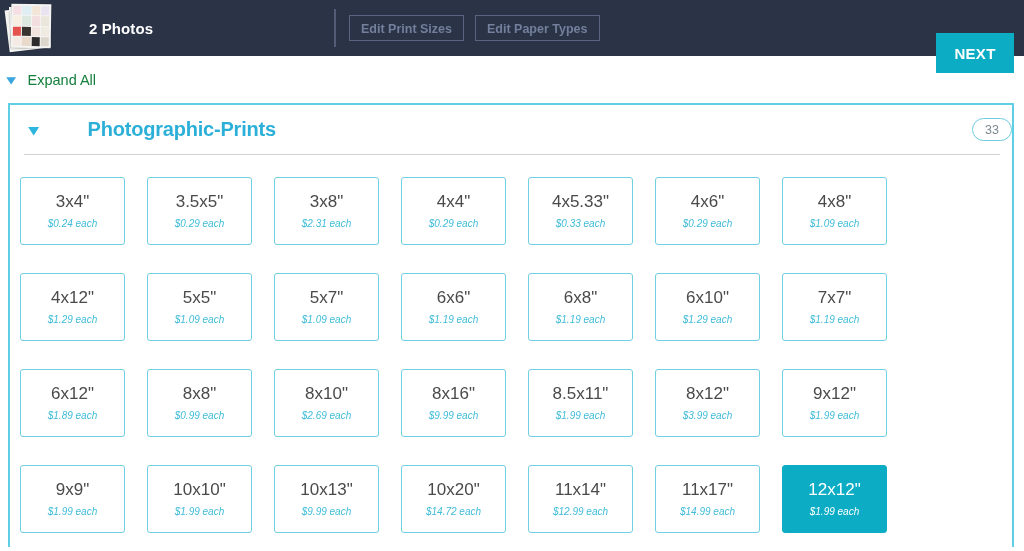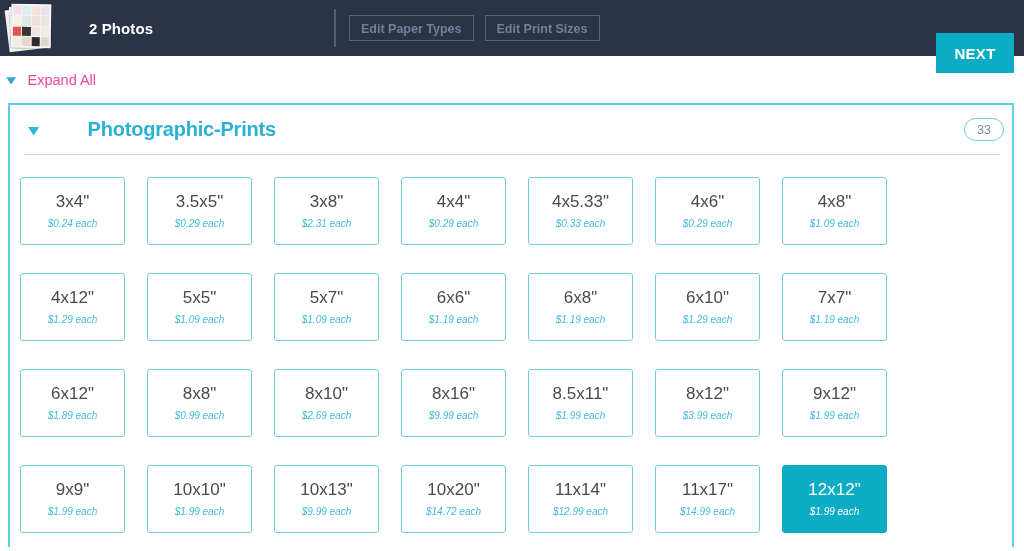--- a/index.html
+++ b/index.html
@@ -134,21 +134,21 @@
   .chev {
     color: #3aa6dd;
     font-size: 13px;
     line-height: 1;
     display: inline-block;
     transform: scaleX(1.35);
     font-weight: bold;
     margin-right: 13px;
   }
   .expand-label {
-    color: #ec4899;
+    color: #15803d;
     font-size: 14.5px;
     cursor: pointer;
   }
 
   
   .panel {
     margin: 0 10px 0 8px;
     border: 2px solid #5ecfe4;
     border-bottom: none;
     height: 444px;
@@ -173,21 +173,21 @@
   }
   .panel-title {
     color: #2cb0d8;
     font-size: 20px;
     font-weight: bold;
     letter-spacing: -.2px;
     padding-left: 36px;
   }
   .count-badge {
     position: absolute;
-    right: 8px;
+    right: 0;
     top: 13px;
     min-width: 40px;
     height: 23px;
     border: 1px solid #6ecbe0;
     border-radius: 12px;
     color: #7b8a92;
     font-size: 12.5px;
     display: flex;
     align-items: center;
     justify-content: center;
@@ -268,22 +268,22 @@
             <div class="mini-cell" style="background: rgb(221, 214, 204);"></div>
           </div>
       </div>
     </div>
   </div>
 
   <div class="photos-count">2 Photos</div>
 
   <div class="header-center">
     <div class="vdivider"></div>
+    <button class="hbtn">Edit Print Sizes</button>
     <button class="hbtn">Edit Paper Types</button>
-    <button class="hbtn">Edit Print Sizes</button>
   </div>
 
   <button class="next-btn">NEXT</button>
 </div>
 
 <div class="expand-row">
   <span class="chev">▾</span>
   <span class="expand-label">Expand All</span>
 </div>
 

